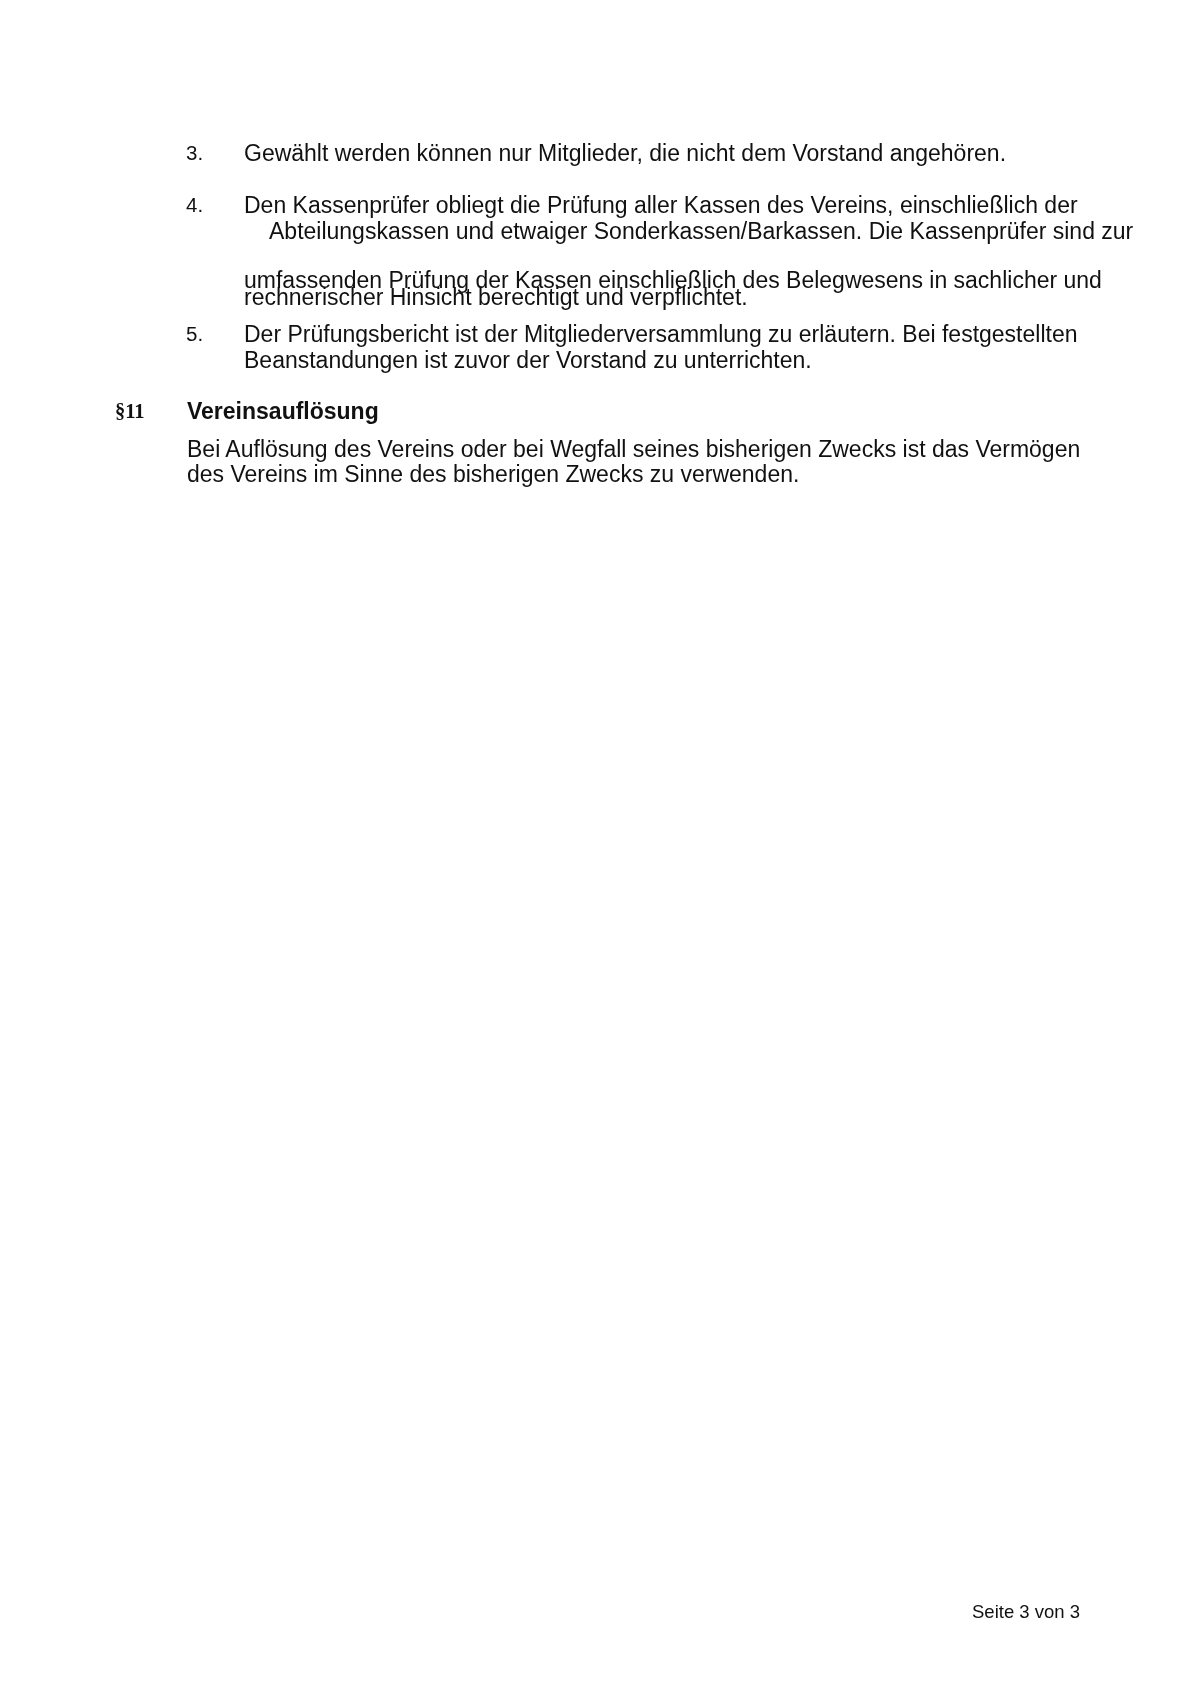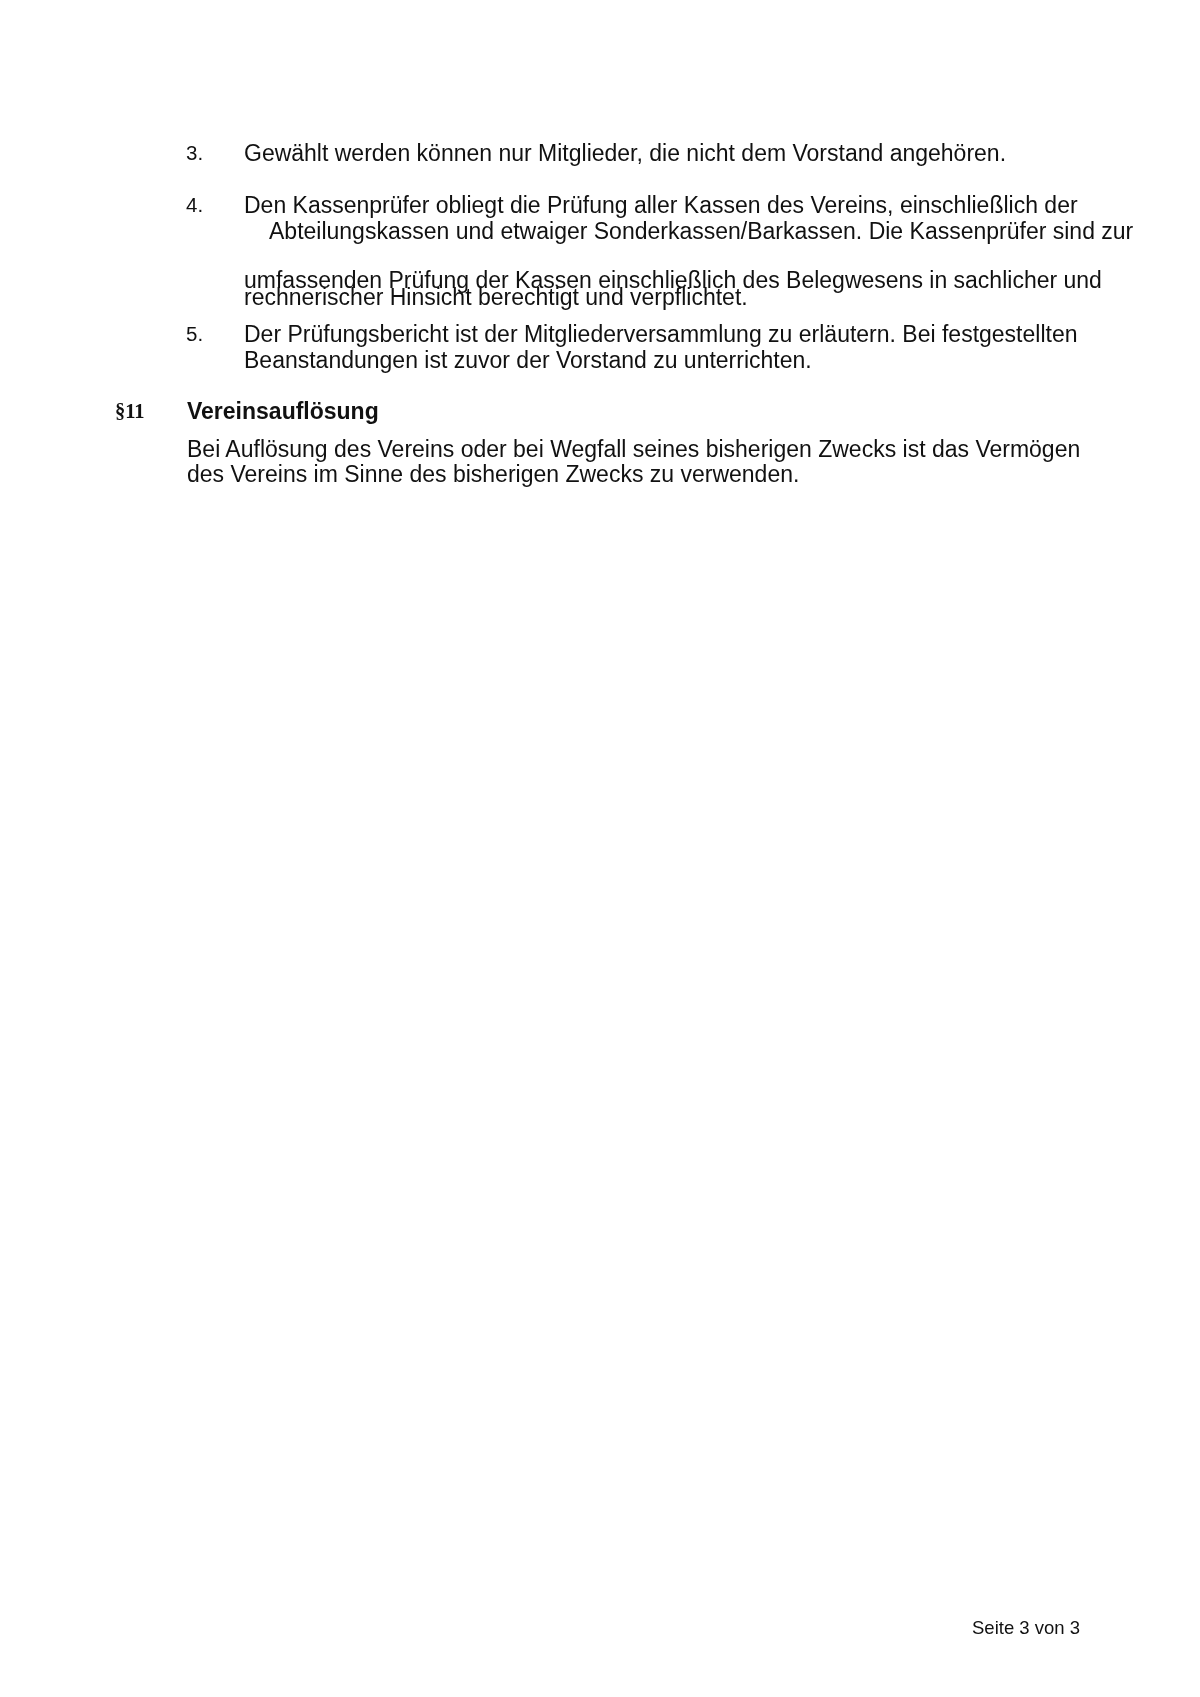--- a/index.html
+++ b/index.html
@@ -2,21 +2,21 @@
 <html><head>
 <meta charset="utf-8">
 <style>
   html, body { margin: 0; padding: 0; background: #ffffff; }
   body { width: 1200px; height: 1697px; position: relative; overflow: hidden;
          font-family: "Liberation Sans", sans-serif; color: #111111; }
   .page { position: absolute; left: 0; top: 0; width: 1200px; height: 1697px; background: #fff; }
   .line { position: absolute; white-space: nowrap; font-size: 23px; line-height: 26px; }
   .num { position: absolute; font-size: 20.5px; line-height: 26px; }
   .bold { font-weight: bold; }
-  .footer { position: absolute; left: 972px; top: 1600px; font-size: 18.5px; line-height: 24px; white-space: nowrap; margin-top: 16px; }
+  .footer { position: absolute; left: 972px; top: 1600px; font-size: 18.5px; line-height: 24px; white-space: nowrap; }
 </style>
 </head>
 <body>
 
 <div class="page">
 
   <div>
     <span class="num" style="left:186px; top:140px;">3.</span>
     <span class="line" style="left:244px; top:140px;">Gewählt werden können nur Mitglieder, die nicht dem Vorstand angehören.</span>
   </div>

